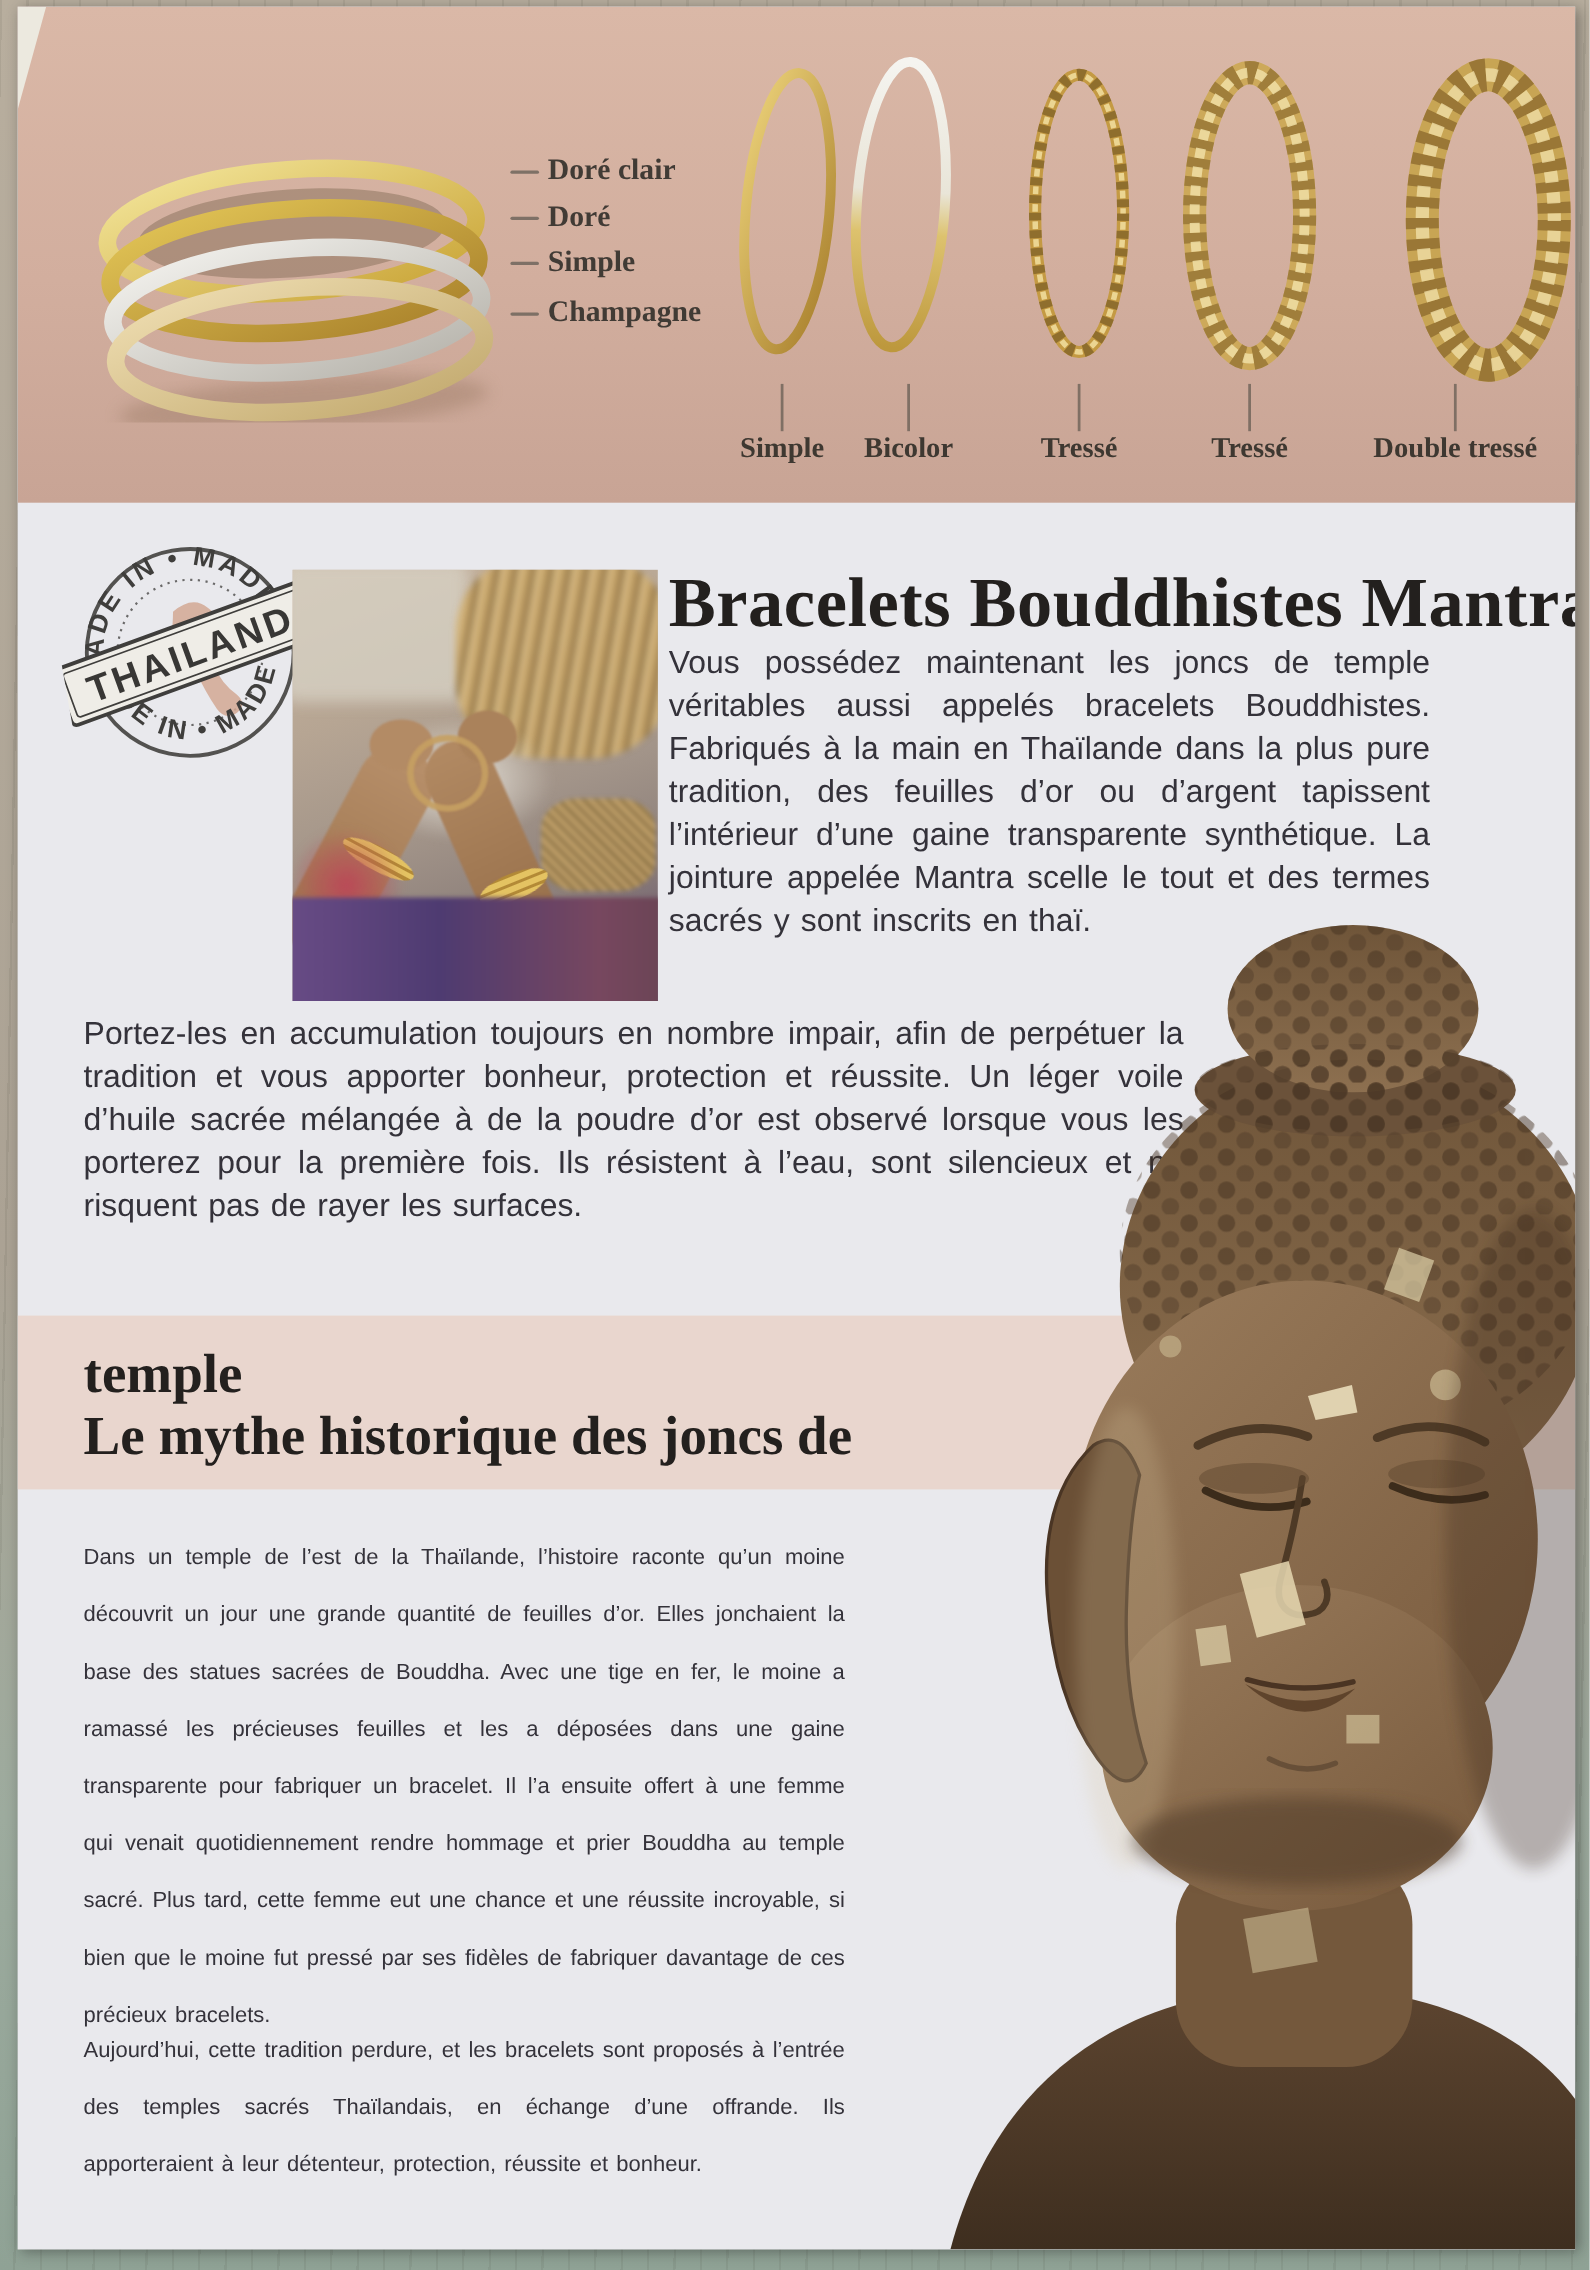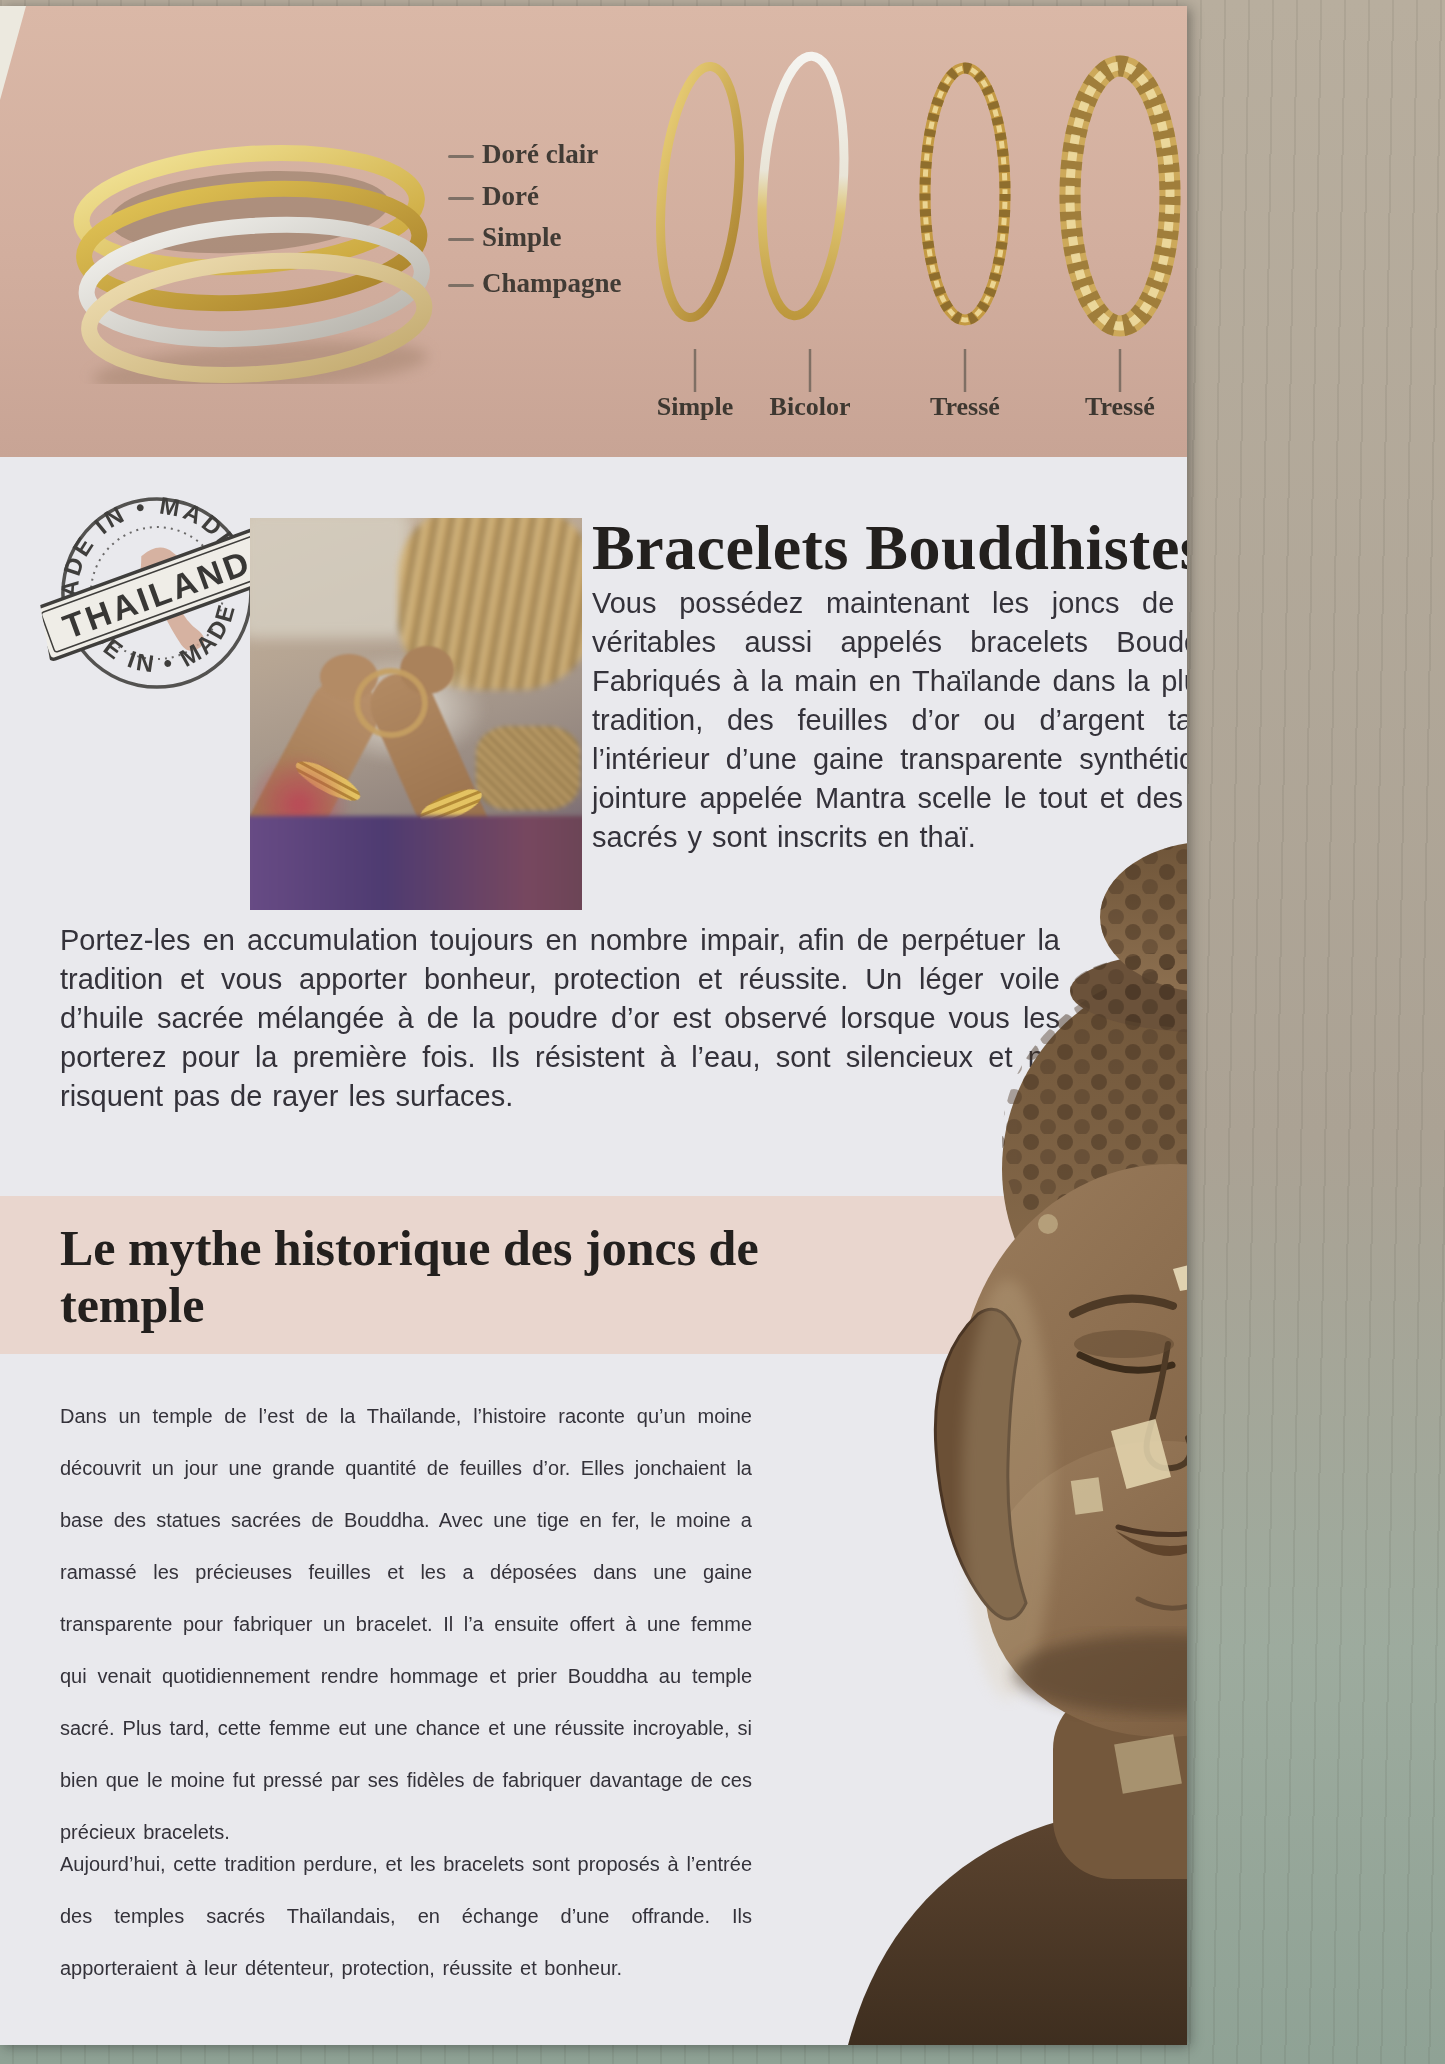--- a/index.html
+++ b/index.html
@@ -6,21 +6,21 @@
   html,body{width:1445px;height:2064px}
   body{
     position:relative;overflow:hidden;
     font-family:"Liberation Sans",sans-serif;
     background:linear-gradient(180deg,#b8ae9e 0%,#aba294 55%,#9dab9e 80%,#8fa295 100%);
   }
   body::before{content:"";position:absolute;inset:0;
     background:repeating-linear-gradient(91deg,rgba(60,60,48,.16) 0 2px,transparent 2px 24px);
     opacity:.55;pointer-events:none}
   .abs{position:absolute}
-  .card{left:0;top:6px;width:1187px;height:2039px;background:var(--card_bg,#e9e9ed);
+  .card{left:16px;top:6px;width:1416px;height:2039px;background:var(--card_bg,#e9e9ed);
     overflow:hidden;box-shadow:3px 2px 12px rgba(20,20,20,.4)}
   .band1{left:0;top:0;width:100%;height:451px;
     background:linear-gradient(180deg,#dab8a7 0%,var(--band1_bg,#d2ae9e) 55%,#c8a495 100%)}
   .band2{left:0;top:1190px;width:100%;height:158px;background:var(--band2_bg,#e9d6ce)}
   .corner-wedge{left:0;top:0;width:26px;height:94px;background:#ece9df;
     clip-path:polygon(0 0,100% 0,0 100%)}
   .serif-h{font-family:"Liberation Serif","DejaVu Serif",serif;font-weight:700;color:var(--heading_ink,#23201e)}
   .h1{font-size:64px;letter-spacing:.5px;white-space:nowrap}
   .h2{font-size:50px;line-height:1.13}
   .h2 span{display:block}
@@ -195,22 +195,22 @@
     <div class="ph-purple"></div>
   </div>
 
   <h1 class="abs serif-h h1" style="left:592px;top:505px">Bracelets Bouddhistes Mantra</h1>
   <p class="abs body-text" style="left:592px;top:578px;width:692px">Vous possédez maintenant les joncs de temple véritables aussi appelés bracelets Bouddhistes. Fabriqués à la main en Thaïlande dans la plus pure tradition, des feuilles d’or ou d’argent tapissent l’intérieur d’une gaine transparente synthétique. La jointure appelée Mantra scelle le tout et des termes sacrés y sont inscrits en thaï.</p>
 
   <p class="abs body-text" style="left:60px;top:915px;width:1000px">Portez-les en accumulation toujours en nombre impair, afin de perpétuer la tradition et vous apporter bonheur, protection et réussite. Un léger voile d’huile sacrée mélangée à de la poudre d’or est observé lorsque vous les porterez pour la première fois. Ils résistent à l’eau, sont silencieux et ne risquent pas de rayer les surfaces.</p>
 
   <div class="abs band2"></div>
   <h2 class="abs serif-h h2" style="left:60px;top:1214px;width:780px">
+    <span>temple</span>
     <span>Le mythe historique des joncs de</span>
-    <span>temple</span>
   </h2>
 
   <p class="abs body-text small-text" style="left:60px;top:1384px;width:692px">Dans un temple de l’est de la Thaïlande, l’histoire raconte qu’un moine découvrit un jour une grande quantité de feuilles d’or. Elles jonchaient la base des statues sacrées de Bouddha. Avec une tige en fer, le moine a ramassé les précieuses feuilles et les a déposées dans une gaine transparente pour fabriquer un bracelet. Il l’a ensuite offert à une femme qui venait quotidiennement rendre hommage et prier Bouddha au temple sacré. Plus tard, cette femme eut une chance et une réussite incroyable, si bien que le moine fut pressé par ses fidèles de fabriquer davantage de ces précieux bracelets.</p>
   <p class="abs body-text small-text" style="left:60px;top:1832px;width:692px">Aujourd’hui, cette tradition perdure, et les bracelets sont proposés à l’entrée des temples sacrés Thaïlandais, en échange d’une offrande. Ils apporteraient à leur détenteur, protection, réussite et bonheur.</p>
 
   <svg class="abs" style="left:818px;top:828px" width="614" height="1211" viewBox="0 0 614 1211">
     <defs>
       <linearGradient id="gHead" x1="0" y1="0" x2="0" y2="1">
         <stop offset="0" stop-color="#6f5539"></stop>
           <stop offset="1" stop-color="#8d7050"></stop>

